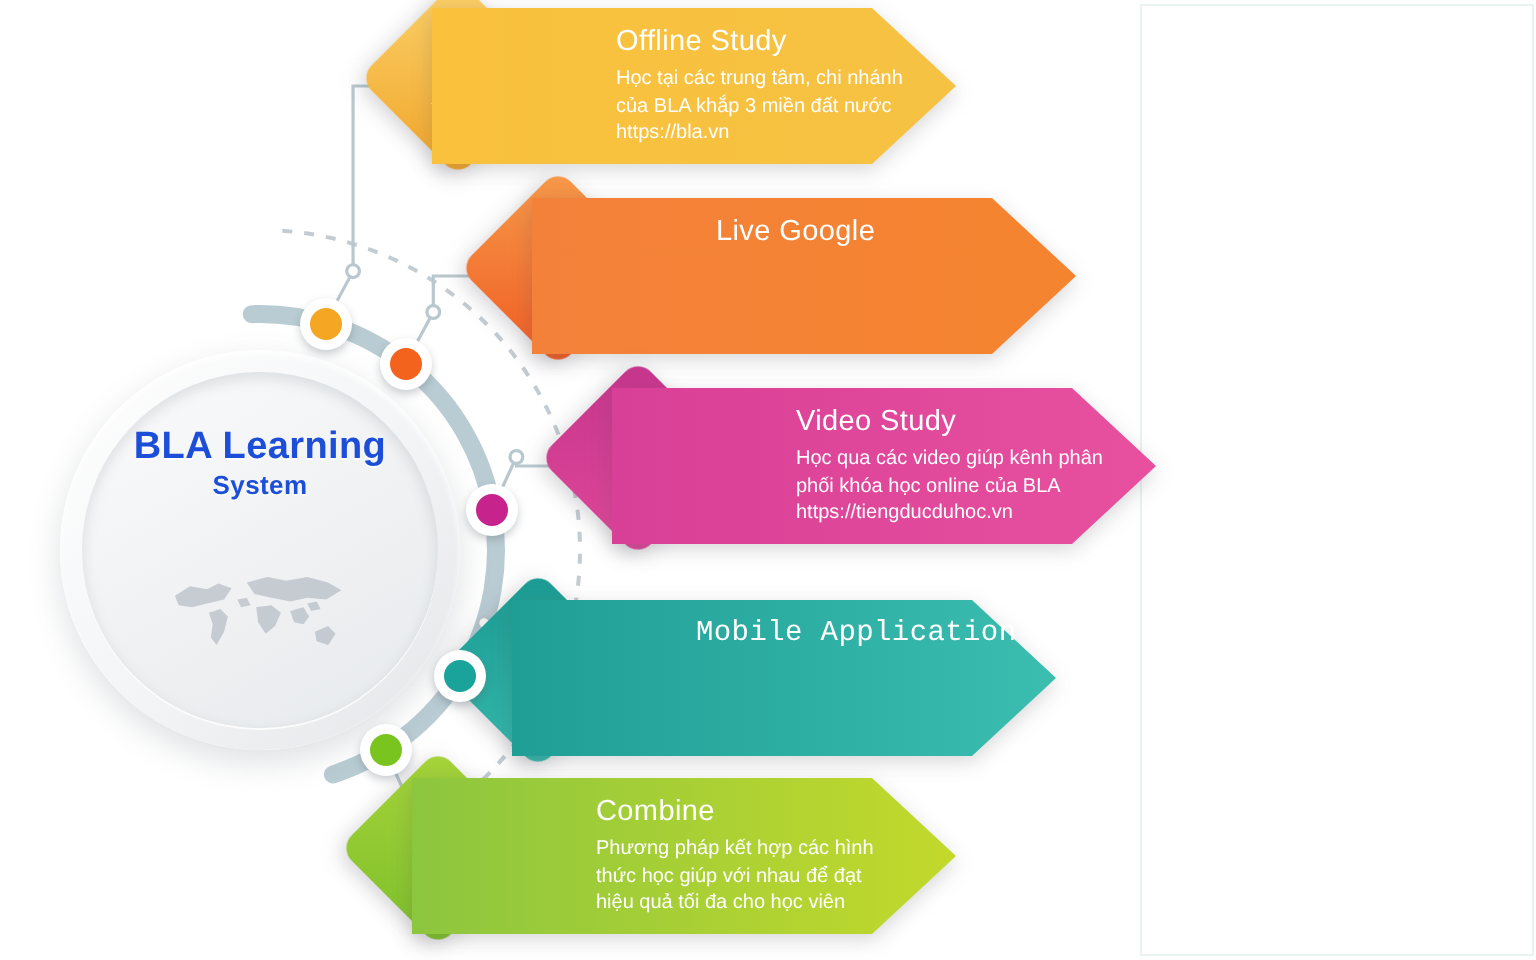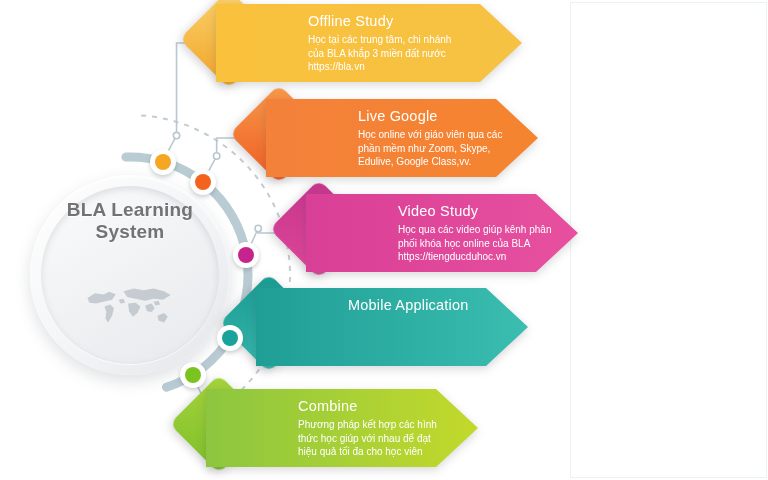--- a/index.html
+++ b/index.html
@@ -24,26 +24,26 @@
     position:absolute;left:0;top:0;width:200px;height:200px;border-radius:50%;
     background:linear-gradient(135deg,#ffffff 0%,#f3f4f6 55%,#e3e5e8 100%);
     box-shadow:0 6px 16px rgba(90,100,110,.20), inset 0 2px 3px rgba(255,255,255,.9);
   }
   .hub-inner{
     position:absolute;left:11px;top:11px;width:178px;height:178px;border-radius:50%;
     background:linear-gradient(150deg,#fbfbfc 0%,#eef0f2 60%,#e7eaed 100%);
     box-shadow:inset 0 3px 7px rgba(120,130,140,.22), 0 1px 0 rgba(255,255,255,.8);
   }
   .hub-text{
-    position:absolute;left:0;top:24px;width:200px;text-align:center;
-    color:#737373;line-height:1.18;
+    position:absolute;left:0;top:38px;width:200px;text-align:center;
+    color:#1d4ed8;line-height:1.18;
     text-shadow:0 1px 0 rgba(255,255,255,.85);
   }
   .hub-l1{font-size:19px;font-weight:bold;letter-spacing:.2px;display:block;}
-  .hub-l2{font-size:19px;font-weight:bold;letter-spacing:.2px;display:block;}
+  .hub-l2{font-size:13px;font-weight:bold;letter-spacing:.2px;display:block;}
   .hub-map{position:absolute;left:52px;top:104px;width:96px;height:52px;opacity:.42;}
 
   
   .arc-svg{position:absolute;left:0;top:0;width:768px;height:480px;pointer-events:none;}
 
   .dot{
     position:absolute;width:26px;height:26px;border-radius:50%;
     background:#ffffff;box-shadow:0 2px 4px rgba(90,100,110,.32);
   }
   .dot i{
@@ -128,51 +128,48 @@
         <path d="M76 44 L86 42 L90 50 L80 52 Z"></path>
         <path d="M150 48 L160 46 L164 54 L154 56 Z"></path>
       </g>
     </svg>
   </div>
 
   <div id="rows">
       <div class="row" style="left: 0px; top: 0px; width: 768px;">
         <div class="diamond" style="left: 194px; background: linear-gradient(135deg, rgb(251, 210, 107) 0%, rgb(240, 163, 39) 100%);"></div>
         <div class="letter" style="left: 194px;">A</div>
-        <div class="banner" style="left: 216px; width: 262px; padding-left: 44px;">
+        <div class="banner" style="left: 216px; width: 262px;">
           <div class="banner-body" style="background: linear-gradient(90deg, rgb(249, 193, 60) 0%, rgb(246, 194, 67) 100%); clip-path: polygon(0px 0px, calc(100% - 42px) 0px, 100% 50%, calc(100% - 42px) 100%, 0px 100%);"></div>
           <div class="btitle">Offline Study</div>
           <div class="bdesc">Học tại các trung tâm, chi nhánh
 của BLA khắp 3 miền đất nước
  https://bla.vn</div>
         </div>
       </div>
       <div class="row" style="left: 0px; top: 95px; width: 768px;">
         <div class="diamond" style="left: 244px; background: linear-gradient(135deg, rgb(247, 154, 74) 0%, rgb(239, 90, 34) 100%);"></div>
         <div class="letter" style="left: 244px;">B</div>
         <div class="banner" style="left: 266px; width: 272px;">
           <div class="banner-body" style="background: linear-gradient(90deg, rgb(244, 129, 58) 0%, rgb(245, 132, 47) 100%); clip-path: polygon(0px 0px, calc(100% - 42px) 0px, 100% 50%, calc(100% - 42px) 100%, 0px 100%);"></div>
           <div class="btitle">Live Google</div>
-          <div class="bdesc">Học online với giáo viên qua các
-phần mềm như Zoom, Skype,
-Edulive, Google Class,vv.</div>
         </div>
       </div>
       <div class="row" style="left: 0px; top: 190px; width: 768px; padding-left: 40px;">
         <div class="diamond" style="left: 284px; background: linear-gradient(135deg, rgb(197, 53, 140) 0%, rgb(224, 71, 154) 100%);"></div>
         <div class="letter" style="left: 284px;">C</div>
         <div class="banner" style="left: 306px; width: 272px;">
           <div class="banner-body" style="background: linear-gradient(90deg, rgb(216, 63, 150) 0%, rgb(232, 80, 159) 100%); clip-path: polygon(0px 0px, calc(100% - 42px) 0px, 100% 50%, calc(100% - 42px) 100%, 0px 100%);"></div>
           <div class="btitle">Video Study</div>
           <div class="bdesc">Học qua các video giúp kênh phân
 phối khóa học online của BLA
 https://tiengducduhoc.vn</div>
         </div>
       </div>
-      <div class="row" style="left: 0px; top: 284px; width: 624px;">
+      <div class="row" style="left: 0px; top: 296px; width: 624px; font-family: Liberation Mono, monospace;">
         <div class="diamond" style="left: 234px; background: linear-gradient(135deg, rgb(26, 154, 146) 0%, rgb(53, 184, 171) 100%);"></div>
         <div class="letter" style="left: 234px;">D</div>
         <div class="banner" style="left: 256px; width: 272px;">
           <div class="banner-body" style="background: linear-gradient(90deg, rgb(31, 158, 149) 0%, rgb(59, 189, 176) 100%); clip-path: polygon(0px 0px, calc(100% - 42px) 0px, 100% 50%, calc(100% - 42px) 100%, 0px 100%);"></div>
           <div class="btitle">Mobile Application</div>
         </div>
       </div>
       <div class="row" style="left: 0px; top: 385px; width: 768px;">
         <div class="diamond" style="left: 184px; background: linear-gradient(135deg, rgb(166, 211, 58) 0%, rgb(124, 191, 42) 100%);"></div>
         <div class="letter" style="left: 184px;">E</div>

